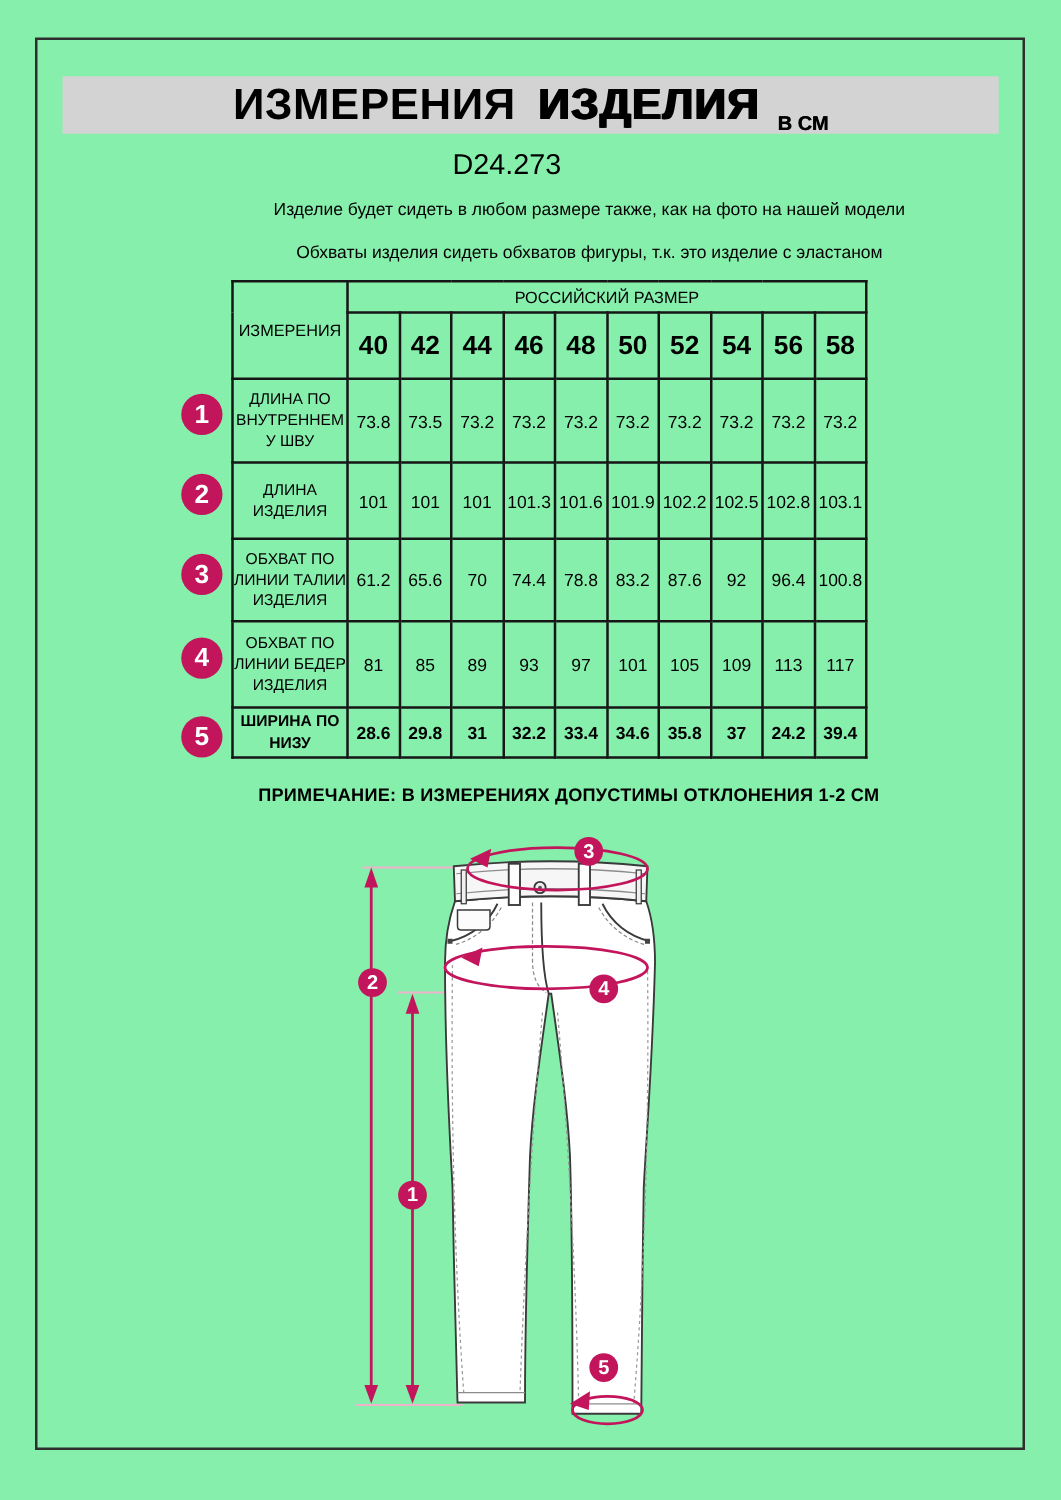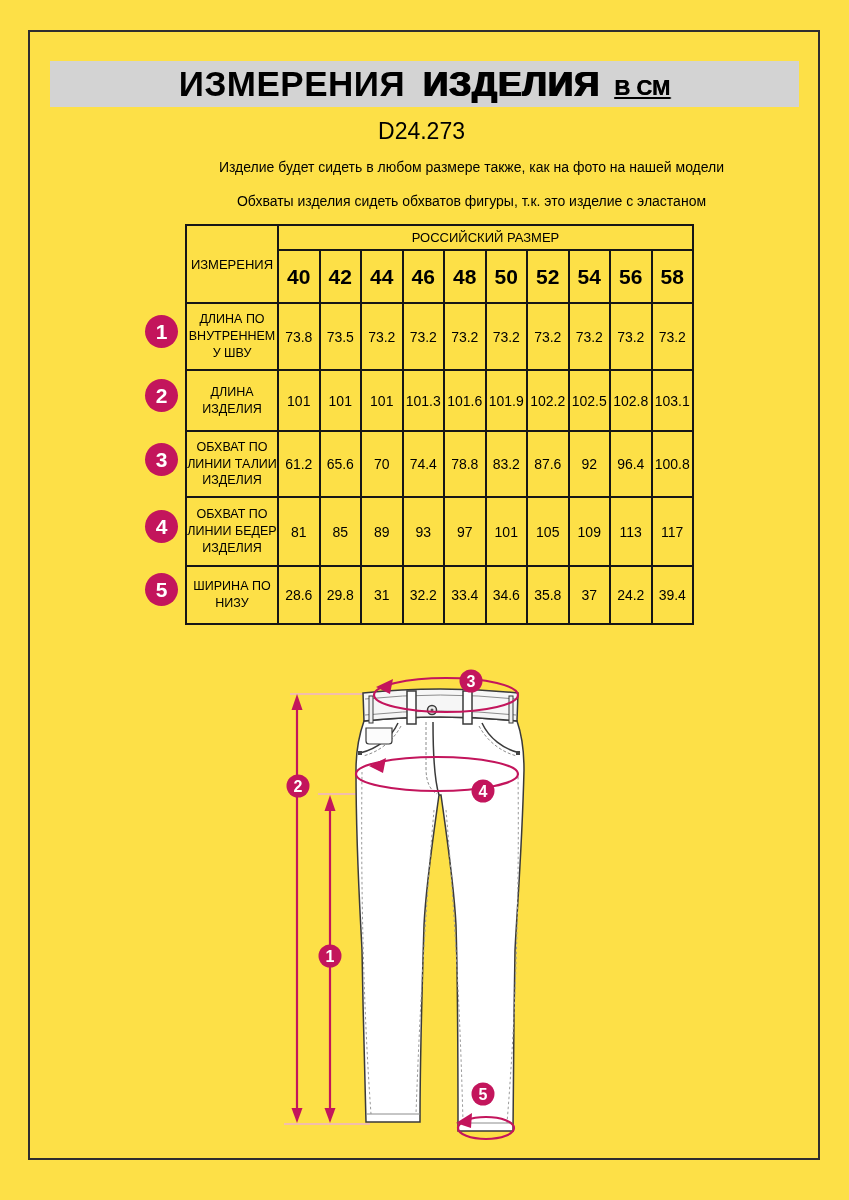--- a/index.html
+++ b/index.html
@@ -1,27 +1,27 @@
 <!DOCTYPE html>
 <html><head>
 <meta charset="utf-8">
 <style>
   html,body{margin:0;padding:0;background:#fff;}
-  .page{position:relative;width:849px;height:1200px;background:#fde047;overflow:hidden;
+  .page{position:relative;width:849px;height:1200px;background:#86efac;overflow:hidden;
         font-family:"Liberation Sans",sans-serif;color:#000;}
   .frame{position:absolute;left:28px;top:30px;width:788px;height:1126px;
          border:2.5px solid #2e2e2e;}
   .band{position:absolute;left:50px;top:61px;width:749px;height:46px;background:#d3d3d3;
         display:flex;align-items:center;justify-content:center;}
   .w1{font-weight:bold;font-size:35px;letter-spacing:.5px;}
   .w2{font-weight:bold;font-size:35px;margin-left:18px;letter-spacing:1px;
       text-shadow:.9px 0 0 #000,-.9px 0 0 #000;}
-  .unit{font-weight:bold;font-size:22px;margin-left:14px;position:relative;top:4px;
-        text-shadow:.4px 0 0 #000;text-decoration:underline;}
-  .article{position:absolute;left:16px;top:118px;width:811px;text-align:center;font-size:23px;}
+  .unit{font-weight:bold;font-size:16px;margin-left:14px;position:relative;top:16px;
+        text-shadow:.4px 0 0 #000;}
+  .article{position:absolute;left:0;top:118px;width:811px;text-align:center;font-size:23px;}
   .sub{position:absolute;left:0;width:849px;text-align:center;font-size:14px;margin-left:47px;}
   .sub1{top:159px;} .sub2{top:193px;}
   .tablewrap{position:absolute;left:185px;top:224px;}
   table.tbl{border-collapse:collapse;table-layout:fixed;}
   table.tbl td{border:2px solid #161616;text-align:center;vertical-align:middle;padding:0;}
   td.corner{font-size:13px;}
   td.group{font-size:13px;height:23px;}
   td.size{font-size:21px;font-weight:bold;height:51px;}
   td.lbl{font-size:12.5px;line-height:1.35;padding:2px 3px;word-break:break-word;overflow-wrap:anywhere;border-radius:18px;}
   td.val{font-size:14px;border-radius:16px;}
@@ -128,21 +128,21 @@
             <td class="val">85</td>
             <td class="val">89</td>
             <td class="val">93</td>
             <td class="val">97</td>
             <td class="val">101</td>
             <td class="val">105</td>
             <td class="val">109</td>
             <td class="val">113</td>
             <td class="val">117</td>
           </tr>
-          <tr style="height: 58px;">
+          <tr style="height: 40px; font-weight: bold;">
             <td class="lbl">ШИРИНА ПО НИЗУ</td>
             <td class="val">28.6</td>
             <td class="val">29.8</td>
             <td class="val">31</td>
             <td class="val">32.2</td>
             <td class="val">33.4</td>
             <td class="val">34.6</td>
             <td class="val">35.8</td>
             <td class="val">37</td>
             <td class="val">24.2</td>
@@ -153,20 +153,21 @@
   </div>
 
   <div class="markers">
       <div class="marker" style="top: 315px;">1</div>
       <div class="marker" style="top: 379px;">2</div>
       <div class="marker" style="top: 443px;">3</div>
       <div class="marker" style="top: 510px;">4</div>
       <div class="marker" style="top: 573px;">5</div>
     </div>
 
+  <div class="note">ПРИМЕЧАНИЕ: В ИЗМЕРЕНИЯХ ДОПУСТИМЫ ОТКЛОНЕНИЯ 1-2 СМ</div>
 
   <div class="svgwrap">
     <svg width="340" height="510" viewBox="0 0 340 510">
 
       <g stroke="#EFB3CB" stroke-width="1.5">
         <line x1="20" y1="34" x2="93" y2="34"></line>
         <line x1="48" y1="134" x2="169" y2="134"></line>
         <line x1="14" y1="464" x2="100" y2="464"></line>
       </g>
 

